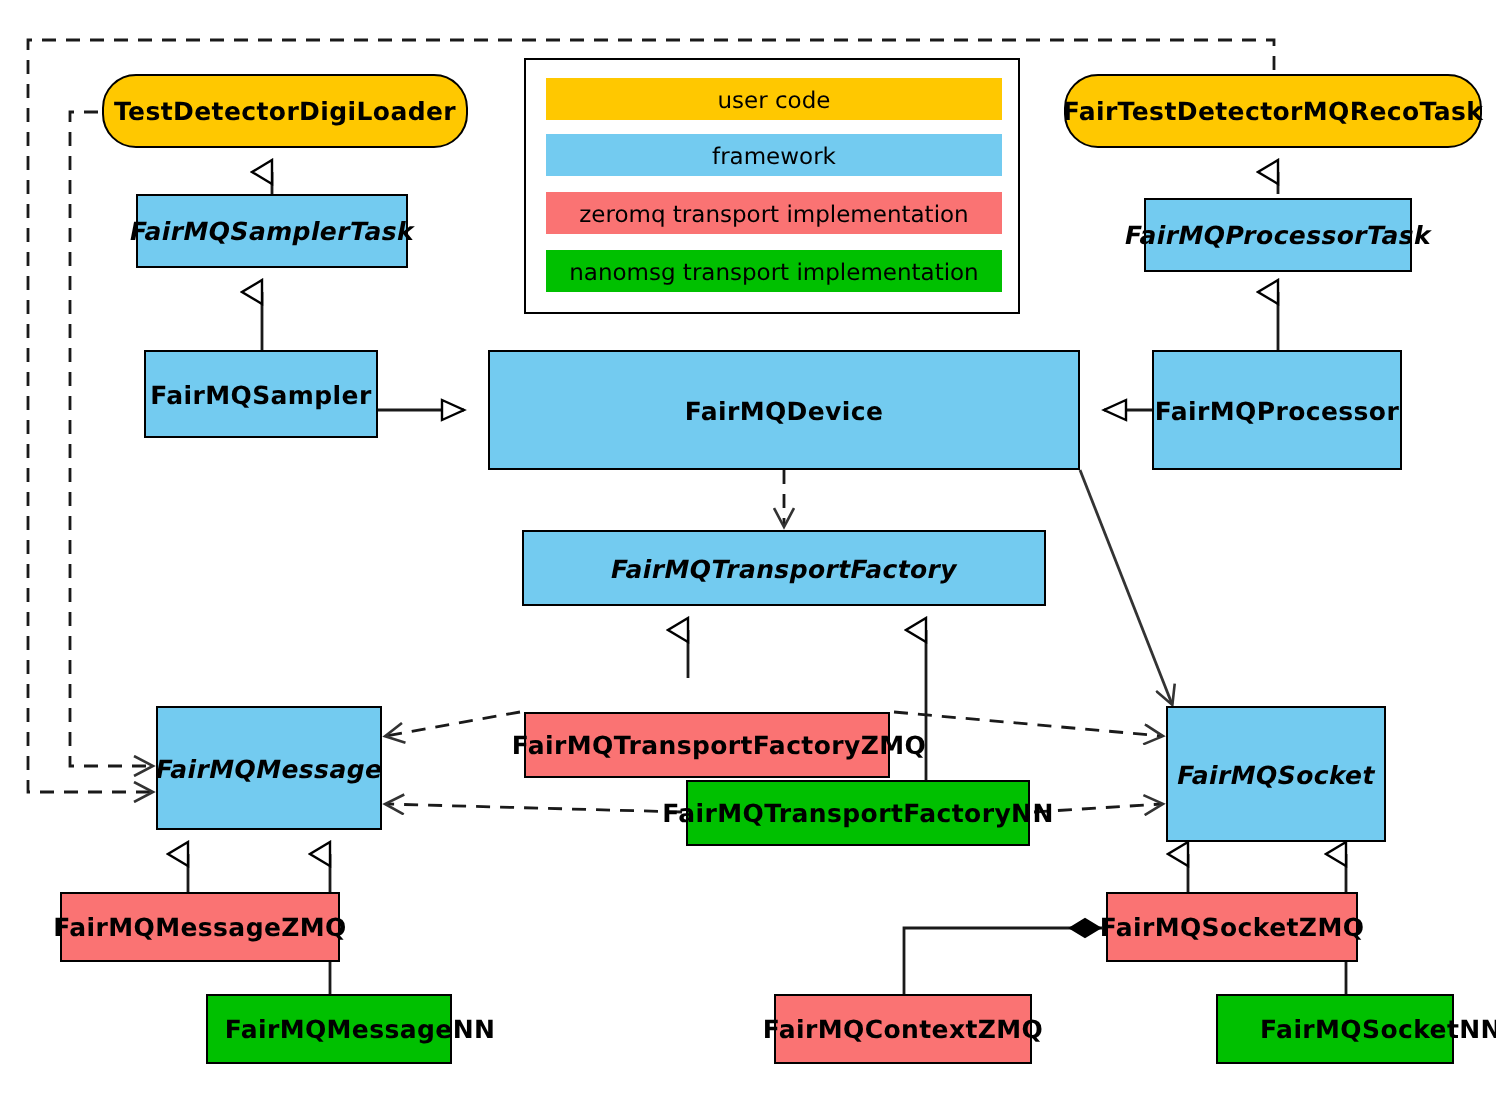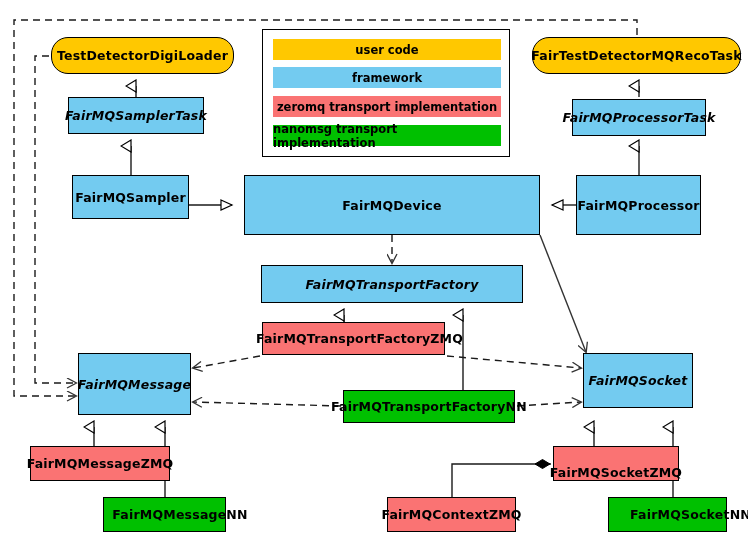--- a/index.html
+++ b/index.html
@@ -31,21 +31,21 @@
     border:1.5px solid #000000;
     background:#ffffff;
     z-index:4;
   }
   .legend-row{
     position:absolute;
     left:10px;width:228px;height:21px;
     display:flex;align-items:center;justify-content:center;
     font-size:11.5px;
     color:#000000;
-    font-weight:bold;
+    font-weight:normal;
   }
   .lr0{top:9px;}
   .lr1{top:37px;}
   .lr2{top:66px;}
   .lr3{top:95px;}
 </style>
 </head>
 <body>
 
 <div id="canvas">
@@ -145,39 +145,39 @@
       </div>
       <div class="node c-user" style="left: 532px; top: 37px; width: 209px; height: 37px;">
         <span>FairTestDetectorMQRecoTask</span>
       </div>
       <div class="node c-framework italic" style="left: 572px; top: 99px; width: 134px; height: 37px;">
         <span>FairMQProcessorTask</span>
       </div>
       <div class="node c-framework italic" style="left: 261px; top: 265px; width: 262px; height: 38px;">
         <span>FairMQTransportFactory</span>
       </div>
-      <div class="node c-zmq" style="left: 262px; top: 322px; width: 183px; height: 33px; padding-left: 12px;">
+      <div class="node c-zmq" style="left: 262px; top: 356px; width: 183px; height: 33px; padding-left: 12px;">
         <span>FairMQTransportFactoryZMQ</span>
       </div>
       <div class="node c-nn" style="left: 343px; top: 390px; width: 172px; height: 33px;">
         <span>FairMQTransportFactoryNN</span>
       </div>
       <div class="node c-framework italic" style="left: 78px; top: 353px; width: 113px; height: 62px;">
         <span>FairMQMessage</span>
       </div>
-      <div class="node c-framework italic" style="left: 583px; top: 353px; width: 110px; height: 55px;">
+      <div class="node c-framework italic" style="left: 583px; top: 353px; width: 110px; height: 68px;">
         <span>FairMQSocket</span>
       </div>
       <div class="node c-zmq" style="left: 30px; top: 446px; width: 140px; height: 35px;">
         <span>FairMQMessageZMQ</span>
       </div>
       <div class="node c-nn" style="left: 103px; top: 497px; width: 123px; height: 35px; padding-left: 31px;">
         <span>FairMQMessageNN</span>
       </div>
-      <div class="node c-zmq" style="left: 553px; top: 446px; width: 126px; height: 35px; align-items: flex-end;">
+      <div class="node c-zmq" style="left: 553px; top: 446px; width: 126px; height: 35px;">
         <span>FairMQSocketZMQ</span>
       </div>
       <div class="node c-nn" style="left: 608px; top: 497px; width: 119px; height: 35px; padding-left: 46px;">
         <span>FairMQSocketNN</span>
       </div>
       <div class="node c-zmq" style="left: 387px; top: 497px; width: 129px; height: 35px;">
         <span>FairMQContextZMQ</span>
       </div>
     </div>
 

